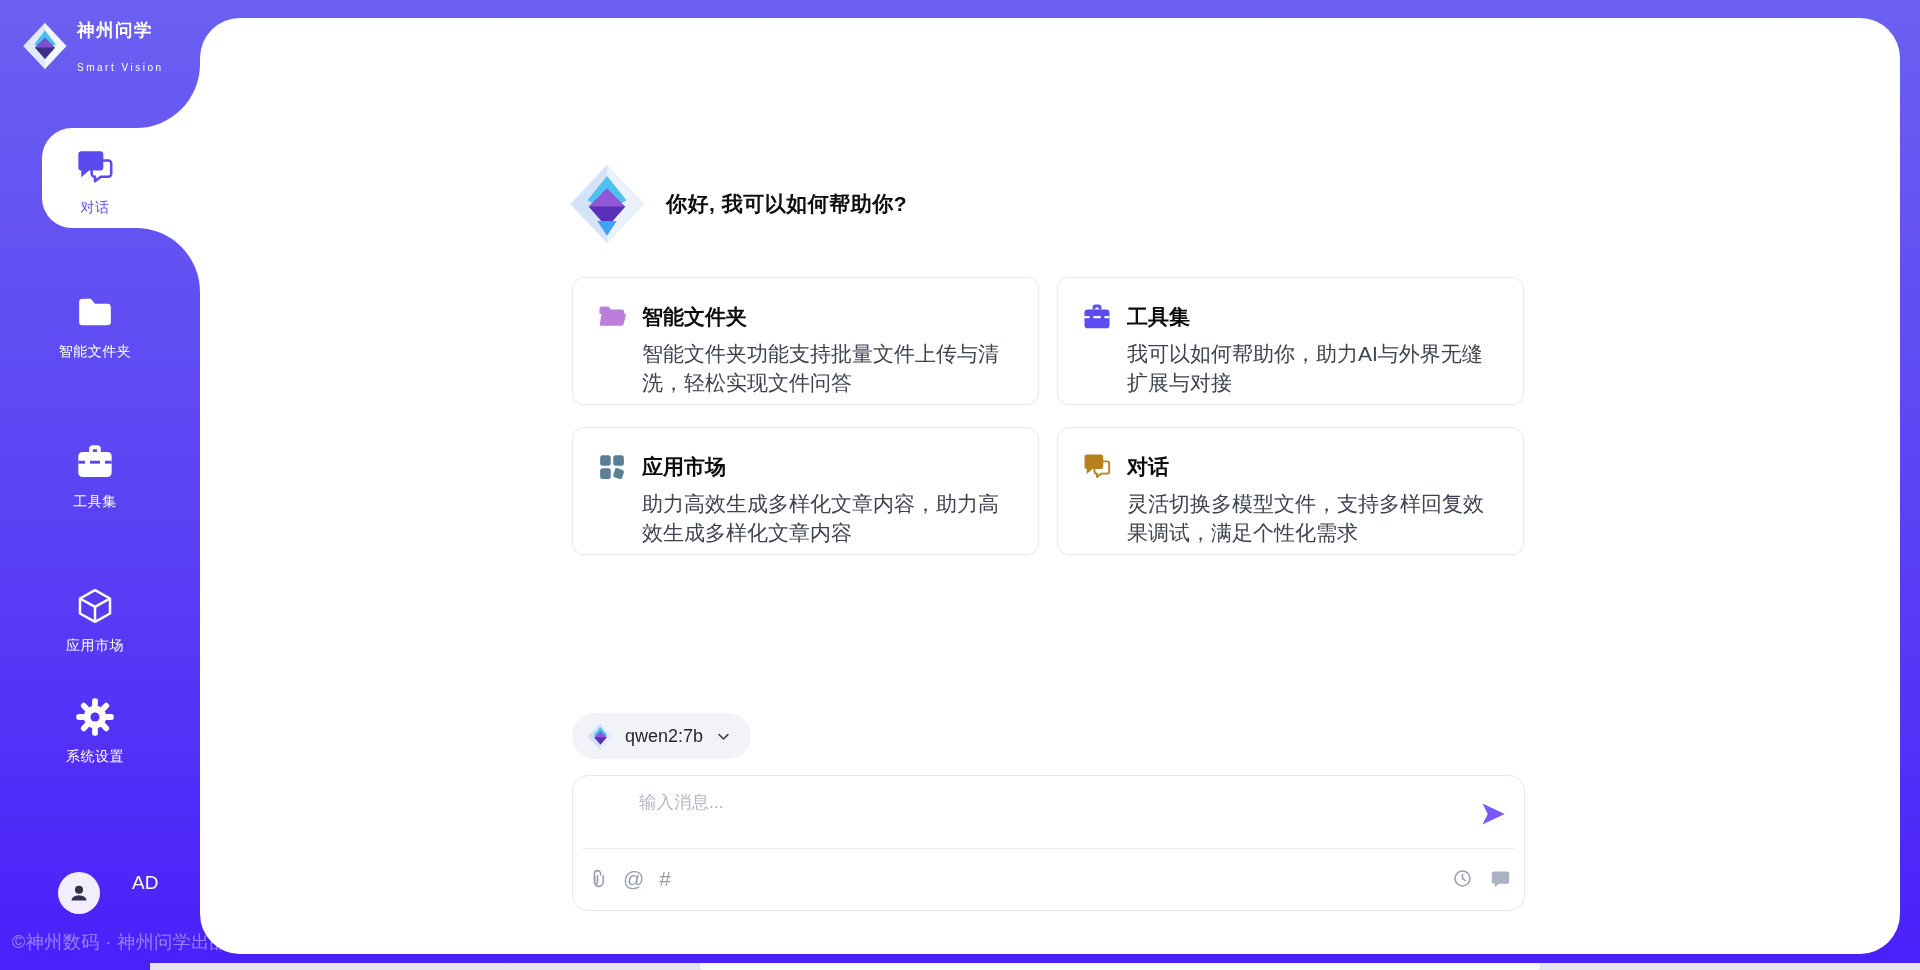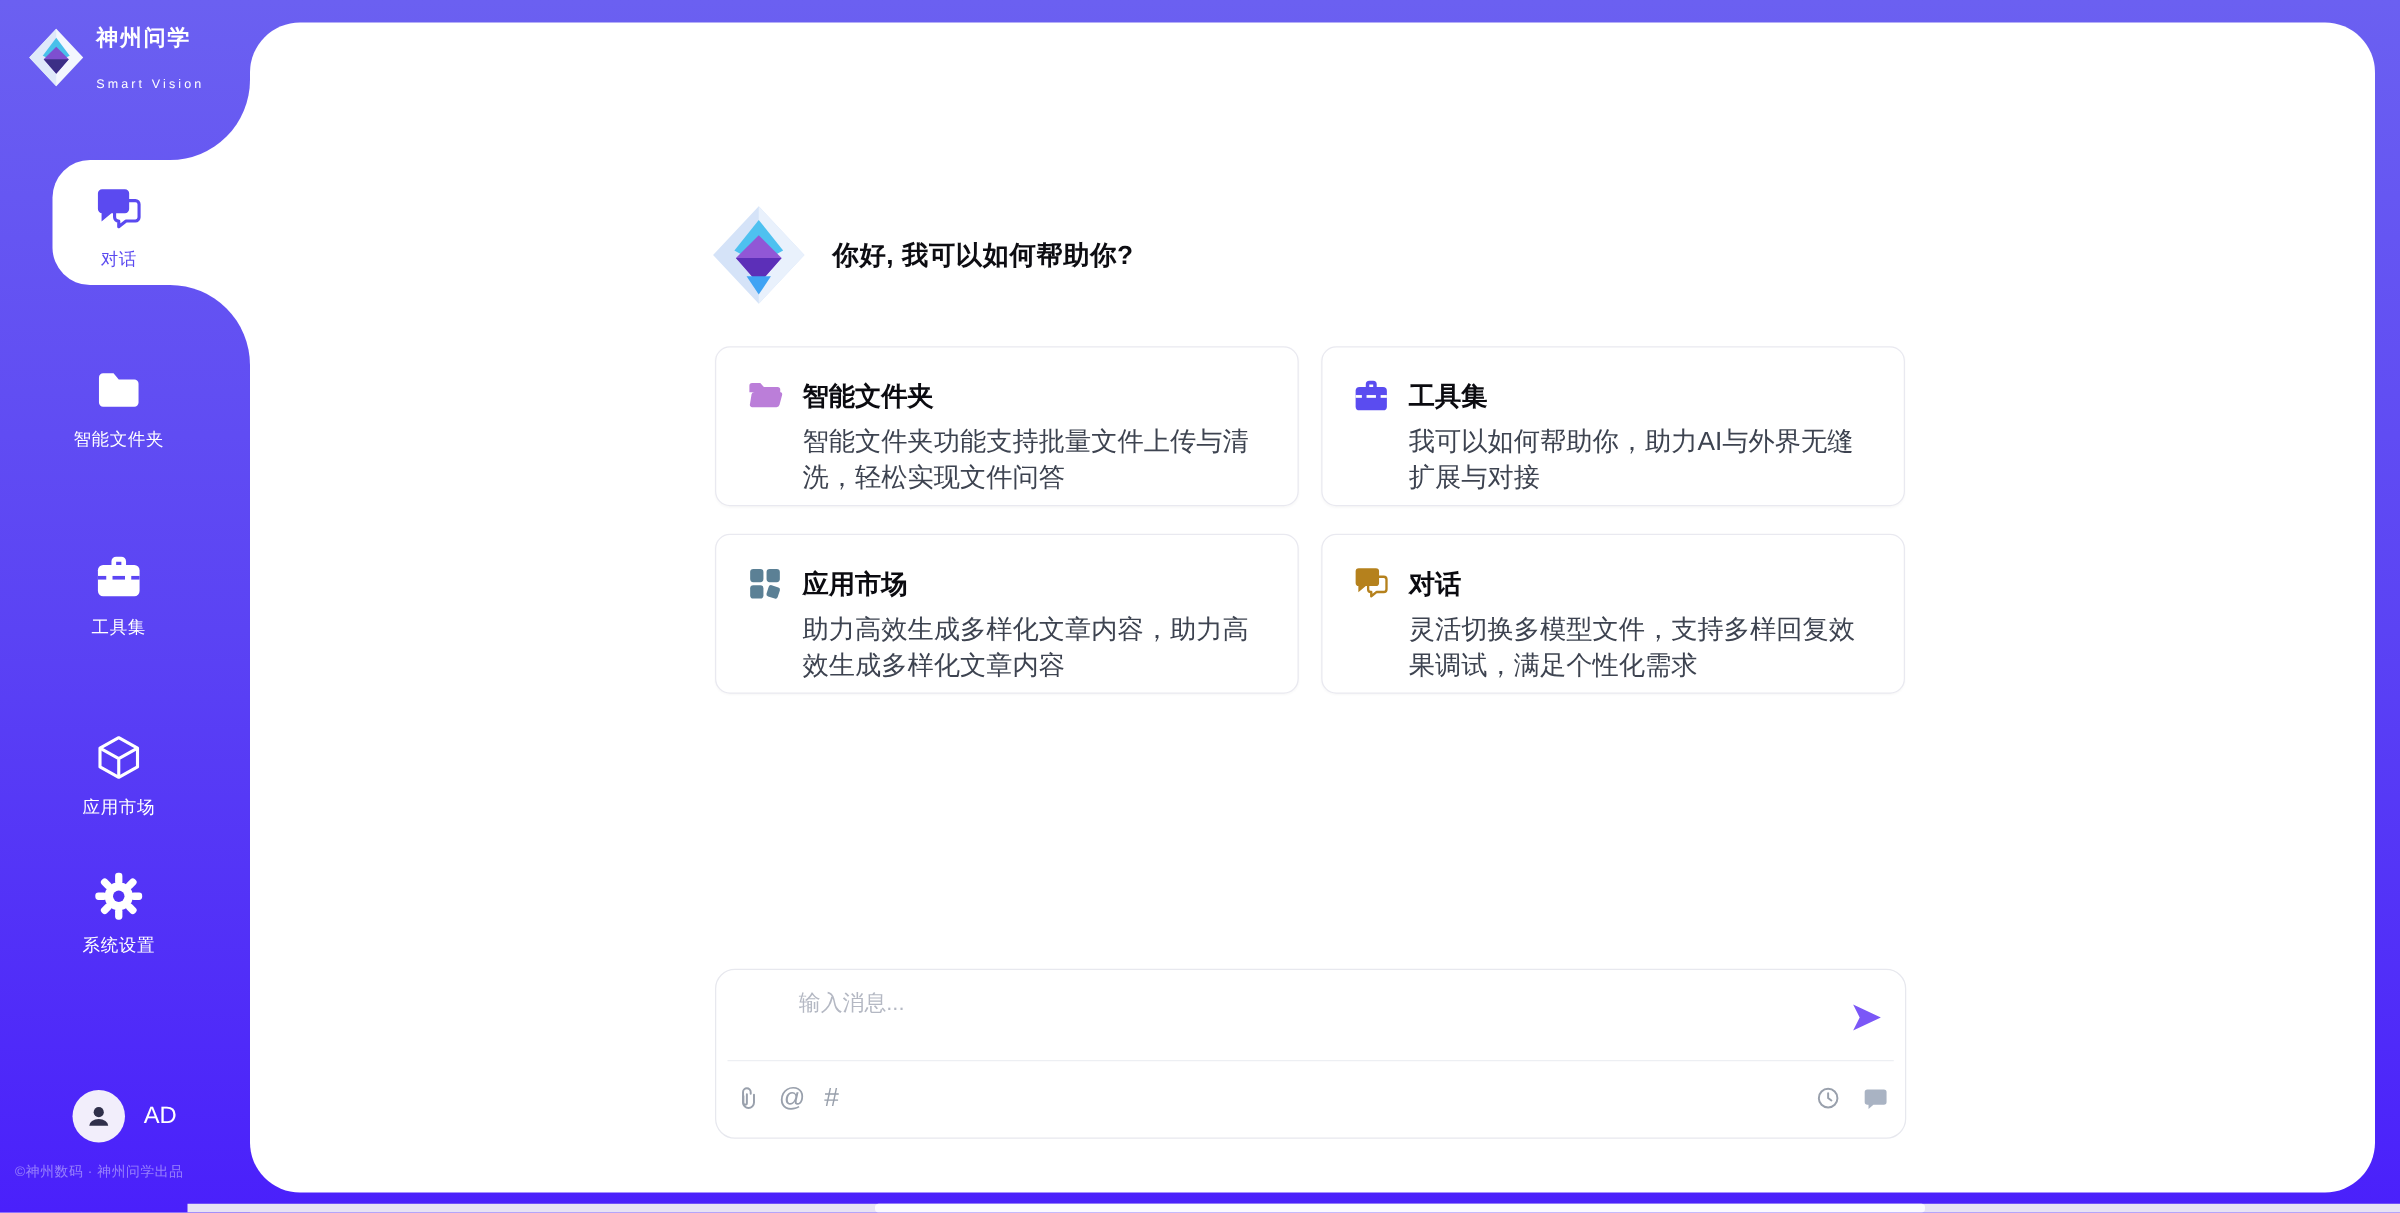--- a/index.html
+++ b/index.html
@@ -56,25 +56,25 @@
   .sidebar{position:absolute;left:0;top:0;width:200px;height:970px;z-index:6;}
   .brand{position:absolute;left:22px;top:18px;display:flex;align-items:center;gap:9px;color:#fff;}
   .gem-side{width:46px;height:50px;}
   .brand-name{font-size:17.5px;font-weight:700;letter-spacing:1.5px;}
   .brand-sub{font-size:10px;letter-spacing:2.5px;margin-top:20px;}
   .nav-item{position:absolute;left:0;width:190px;text-align:center;color:#fff;cursor:pointer;}
   .nav-item .nav-icon{height:42px;display:flex;justify-content:center;align-items:center;}
   .nav-item .nav-icon svg{width:40px;height:40px;}
   .nav-item .nav-label{margin-top:10px;font-size:14px;letter-spacing:.5px;}
   .nav-item.active{color:#5b4af0;}
-  .user-row{position:absolute;left:58px;top:872px;display:flex;align-items:center;gap:15px;}
+  .user-row{position:absolute;left:58px;top:872px;display:flex;gap:32px;}
   .avatar{width:42px;height:42px;border-radius:50%;background:#f2eefb;display:flex;align-items:center;justify-content:center;}
   .avatar svg{width:26px;height:26px;color:#30304a;}
   .user-name{color:#fff;font-size:19px;}
-  .side-footer{position:absolute;left:12px;top:930px;width:186px;color:rgba(255,255,255,.42);font-size:11px;letter-spacing:.5px;white-space:nowrap;}
+  .side-footer{position:absolute;left:12px;top:930px;width:186px;color:rgba(255,255,255,.42);font-size:18px;letter-spacing:.5px;white-space:nowrap;}
   
   .hscroll{position:absolute;left:150px;right:0;bottom:0;height:7px;background:#e7e3f4;z-index:7;}
   .hscroll .thumb{position:absolute;left:550px;width:840px;top:0;bottom:0;background:#fbfaff;border-radius:3px;}
 </style>
 </head>
 <body>
 
 <div class="main">
 
   <div class="greeting">
@@ -141,20 +141,33 @@
           <path d="M20 15 h20 a3.5 3.5 0 0 1 3.5 3.5 V31 a3.5 3.5 0 0 1 -3.5 3.5 h-9 l-7 5.5 v-5.5 h-0.5 a3.5 3.5 0 0 1 -3.5 -3.5 V18.5 A3.5 3.5 0 0 1 20 15 z" fill="none" stroke="currentColor" stroke-width="3" stroke-linejoin="round"></path>
           <path d="M8 4 h22 a4 4 0 0 1 4 4 v15 a4 4 0 0 1 -4 4 H17 l-9.5 8 V27 H8 a4 4 0 0 1 -4 -4 V8 a4 4 0 0 1 4 -4 z" fill="currentColor"></path>
         </svg>
         <span class="card-title">对话</span>
       </div>
       <div class="card-desc">灵活切换多模型文件，支持多样回复效果调试，满足个性化需求</div>
     </div>
 
   </div>
 
+  <div class="model-pill">
+    <svg class="gem-sm" viewBox="0 0 64 68">
+      <polygon points="32,2 62,34 32,66 2,34" fill="#cfdff7"></polygon>
+      <polygon points="32,2 62,34 32,66" fill="#e6eefb"></polygon>
+      <polygon points="32,11 48,31 32,40 16,31" fill="#4ec1f0"></polygon>
+      <polygon points="32,21 47,36 32,53 17,36" fill="#9157d6"></polygon>
+      <polygon points="17,36 47,36 32,53" fill="#5c2fb8"></polygon>
+    </svg>
+    <span class="model-name">qwen2:7b</span>
+    <svg class="chev" viewBox="0 0 24 24" fill="none" stroke="currentColor" stroke-width="2.6" stroke-linecap="round" stroke-linejoin="round">
+        <path d="M5 9 l7 7 7 -7"></path>
+      </svg>
+  </div>
 
   <div class="composer">
     <textarea placeholder="输入消息..." style=""></textarea>
     <button class="send-btn">
       <svg viewBox="0 0 24 24" fill="currentColor">
           <path d="M3 3 L22 12 L3 21 L7.5 12 Z"></path>
         </svg>
     </button>
     <div class="composer-divider"></div>
     <div class="composer-tools">

